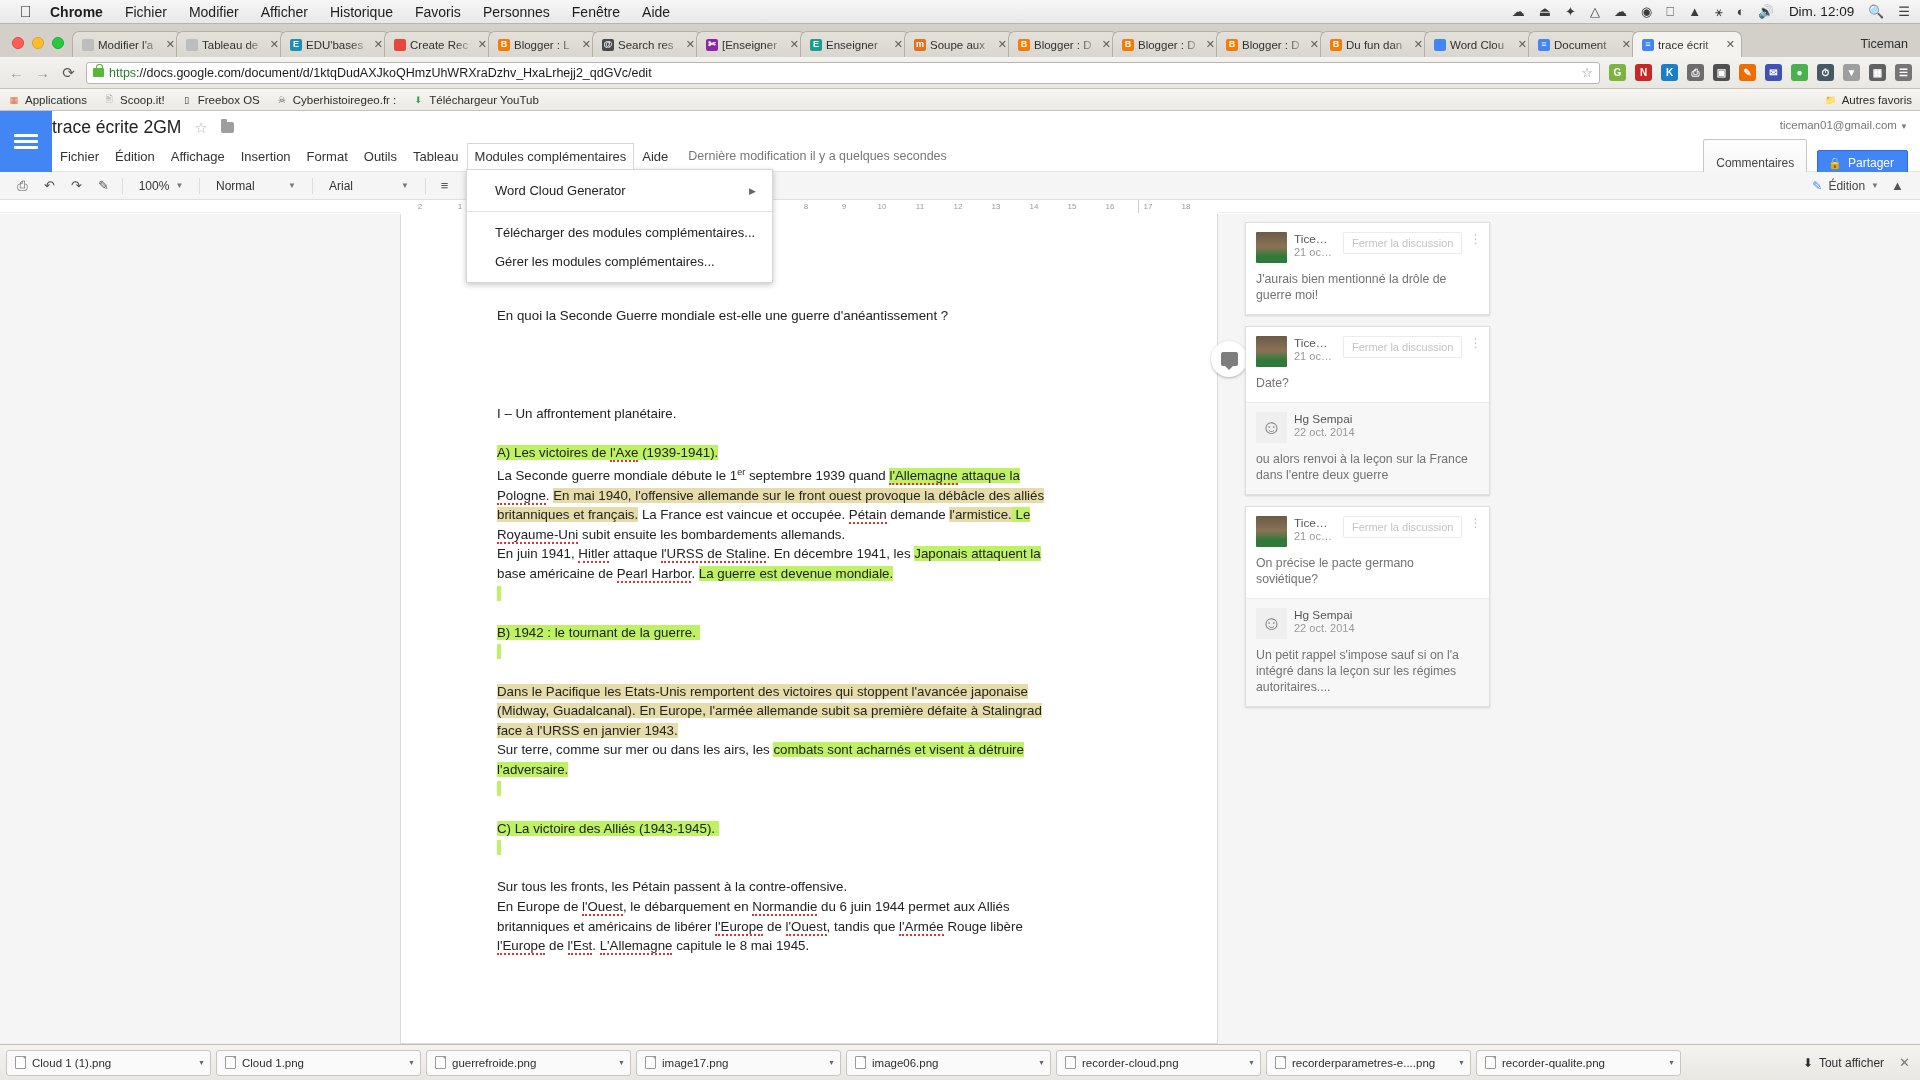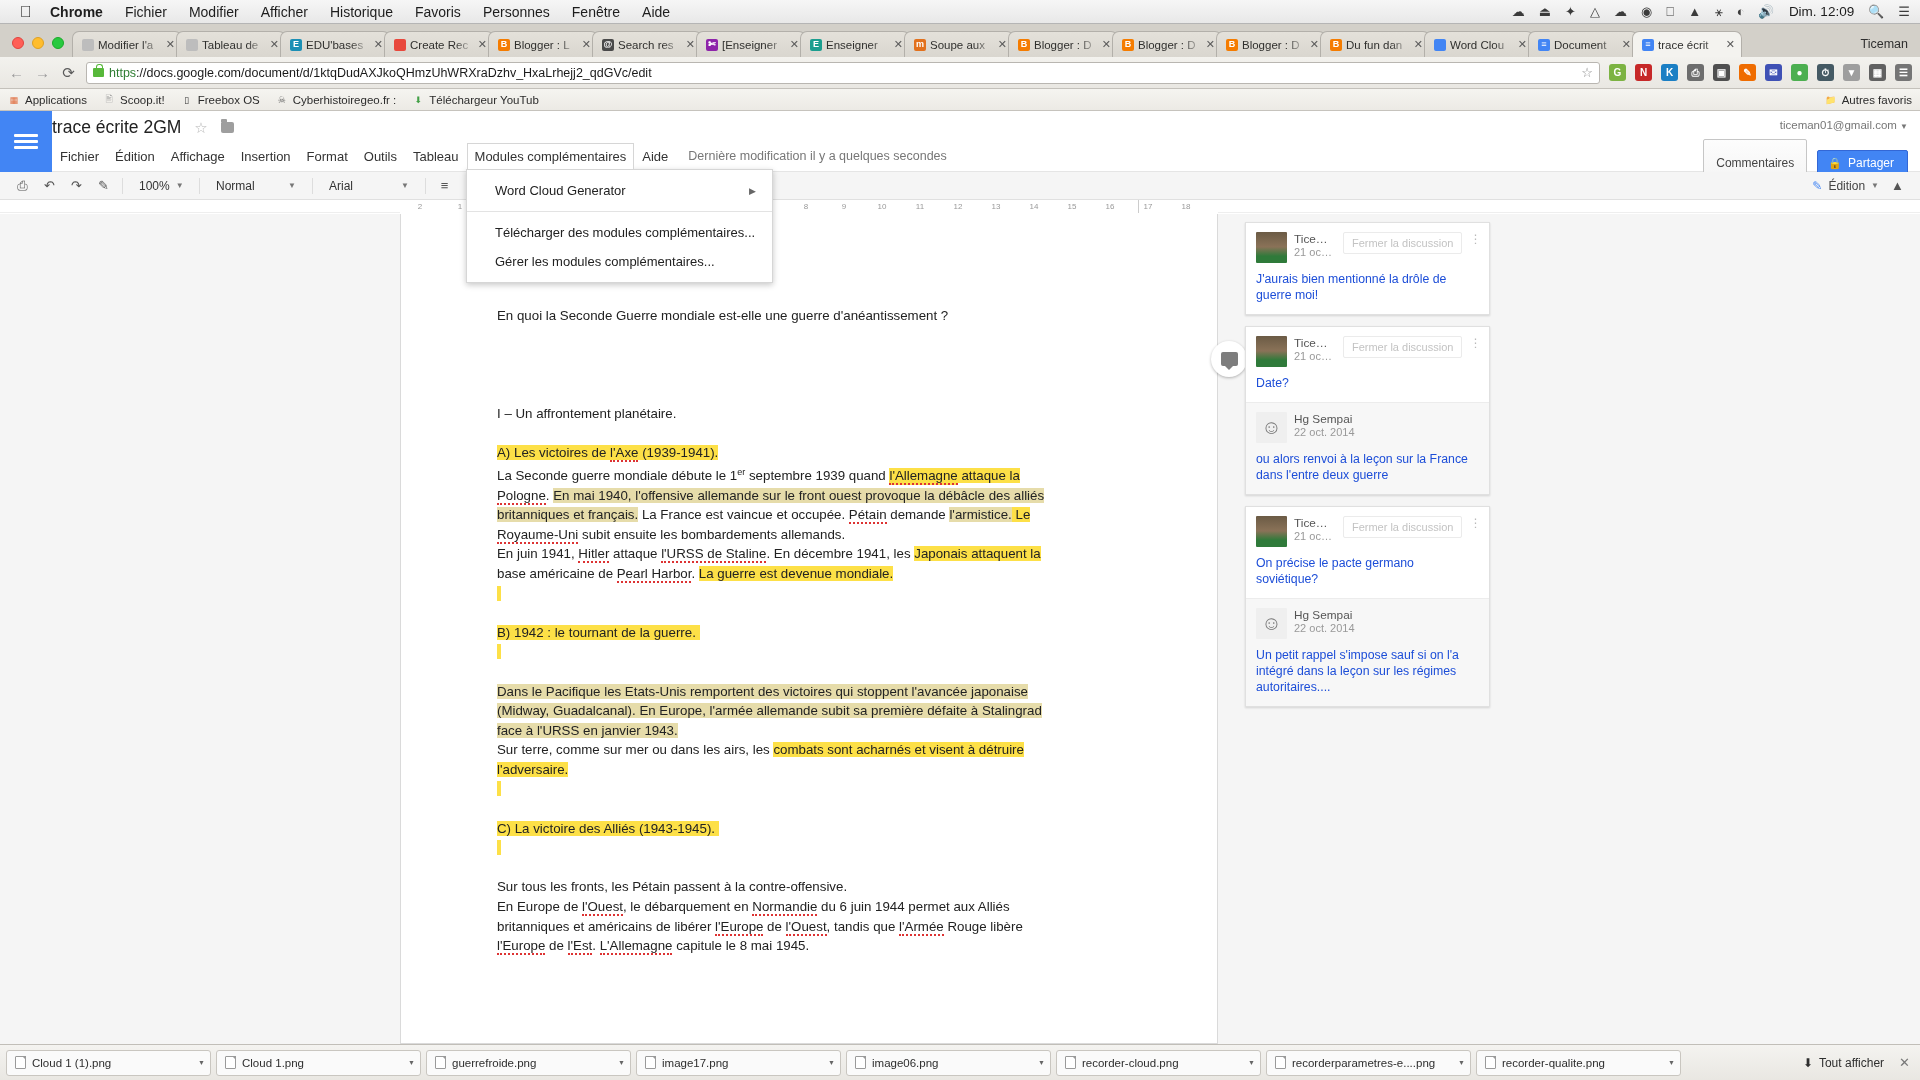--- a/index.html
+++ b/index.html
@@ -108,41 +108,41 @@
   #dtoolbar {
     height:28px; background:#f5f5f5; border-bottom:1px solid #e0e0e0;
     display:flex; align-items:center; padding:0 14px; gap:10px; font-size:12px; color:#444;
     position:relative;
   }
   #dtoolbar .ti { color:#555; font-size:13px; width:17px; text-align:center;}
   #dtoolbar .sep { width:1px;height:16px;background:#ddd; }
   #dtoolbar .dd { display:flex; align-items:center; gap:6px; border:1px solid transparent;
                   padding:3px 5px; font-size:12px; color:#333; }
   #dtoolbar .dd .cv{font-size:8px;color:#777;}
-  #dtoolbar .zoom{width:56px;}
+  #dtoolbar .zoom{width:56px;justify-content:center;}
   #dtoolbar .styl{width:92px;}
   #dtoolbar .font{width:92px;}
   #dtoolbar .right{margin-left:auto;display:flex;align-items:center;gap:10px;}
   .editmode{display:flex;align-items:center;gap:6px;color:#444;font-size:12px;}
 
   
   #ruler { height:13px; background:#fff; border-bottom:1px solid #eee; position:relative;
            font-size:8px; color:#999; }
   #ruler .rb { position:absolute; top:0; height:13px; background:#fff; }
   #ruler .num{position:absolute; top:2px; transform:translateX(-50%);}
   #ruler .edge{position:absolute;top:0;height:13px;width:1px;background:#ccc;}
 
   
   #canvas { position:absolute; left:0; right:0; top:103px; bottom:0; background:#f5f5f5; overflow:hidden; }
   #page { position:absolute; left:400px; top:0; width:818px; height:100%; background:#fff;
           border:1px solid #dadada; border-top:none; }
   #doctext { position:absolute; left:96px; top:92px; right:80px; font-size:13.3px; line-height:19.6px; color:#222;}
   #doctext p { margin:0 0 19.6px 0; }
   #doctext p.tight{margin-bottom:0;}
-  .hl-grey { background:#fde047;text-align:center; }
+  .hl-grey { background:#bef264;text-align:center; }
   .hl-gold { background:#e6dcaa; }
   .sq { border-bottom:2px dotted #d33; }
   sup { font-size:9px; vertical-align:super;}
 
   
   #cbubble { position:absolute; left:1211px; top:127px; width:36px;height:36px;border-radius:50%;
              background:#fff; box-shadow:0 1px 3px rgba(0,0,0,.28);
              display:flex;align-items:center;justify-content:center;}
   #cbubble .ico{width:17px;height:14px;background:#7d7d7d;border-radius:2px; position:relative;}
   #cbubble .ico:after{content:"";position:absolute;left:3px;bottom:-4px;border-left:5px solid transparent;border-right:5px solid transparent;border-top:5px solid #7d7d7d;}
@@ -158,21 +158,21 @@
          background:#8b7355; }
   .cav.a1 { background:linear-gradient(#6b5b45 0%,#8a7258 48%,#2f7a3a 78%,#2f7a3a 100%); }
   .cav.a2 { background:#efefef; }
   .cav.a2:after{content:"☺";position:absolute;inset:0;display:flex;align-items:center;justify-content:center;font-size:20px;color:#777;}
   .cmeta { flex:0 0 auto; min-width:0; }
   .cname { font-size:11.8px; color:#555; white-space:nowrap; }
   .cdate { font-size:11px; color:#999; white-space:nowrap; }
   .cresolve { margin-left:4px; font-size:11px; color:#c3c3c3; border:1px solid #ebebeb;
               border-radius:2px; padding:4px 8px; white-space:nowrap; }
   .ckebab { margin-left:auto; color:#b9b9b9; font-size:12px; line-height:0.8; padding-top:3px;}
-  .cbody { font-size:12.3px; color:#1d4ed8; line-height:16px; margin-top:8px; }
+  .cbody { font-size:12.3px; color:#737373; line-height:16px; margin-top:8px; }
 
   
   #shelf { position:absolute; left:0; bottom:0; width:100%; height:36px;
            background:linear-gradient(#f4f3f0,#e9e7e2); border-top:1px solid #c1beb8;
            display:flex; align-items:center; padding:0 6px; gap:5px; }
   .dl { height:26px; flex:1 1 0; max-width:205px; background:#fafafa; border:1px solid #c9c6c0;
         border-radius:3px; display:flex; align-items:center; gap:6px; padding:0 5px 0 8px; font-size:11.5px; color:#2e2e2e;}
   .dl .dli{width:11px;height:13px;flex:0 0 11px;background:#fff;border:1px solid #9a9a9a;border-radius:1px;position:relative;}
   .dl .dli:after{content:"";position:absolute;right:-1px;top:-1px;border-left:4px solid transparent;border-top:4px solid #9a9a9a;}
   .dl .dln{flex:1;white-space:nowrap;overflow:hidden;text-overflow:ellipsis;}

